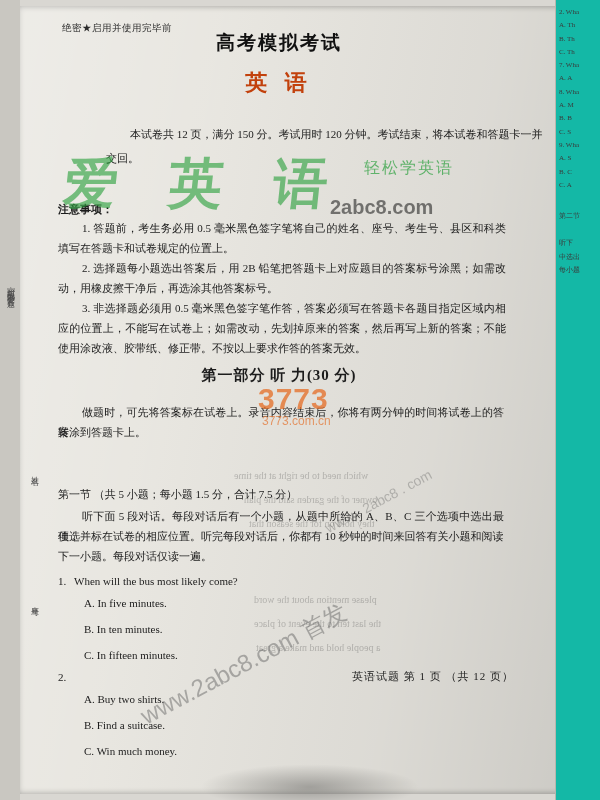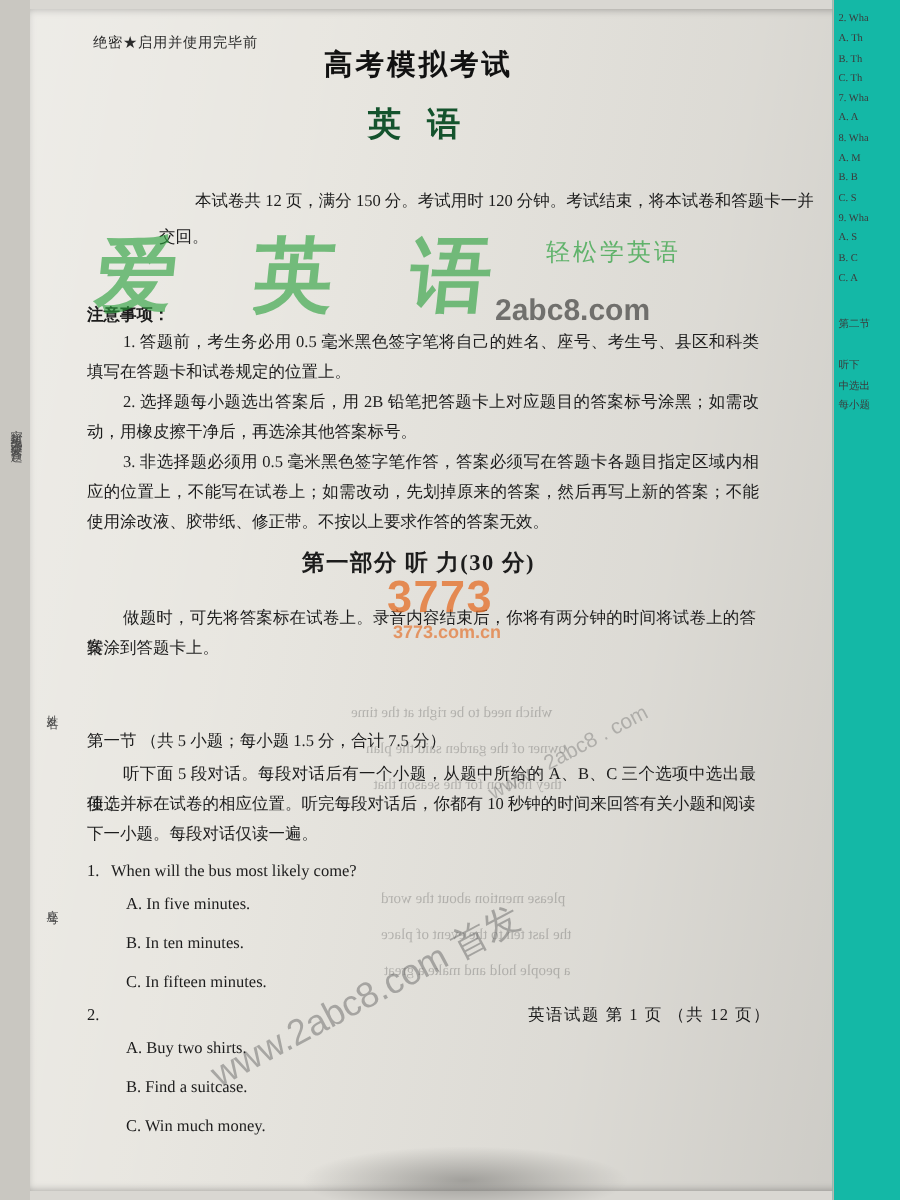--- a/index.html
+++ b/index.html
@@ -103,21 +103,21 @@
     color: #111;
   }
   .title2 {
     position: absolute;
     left: 0; right: 0;
     top: 68px;
     text-align: center;
     font-size: 22px;
     font-weight: bold;
     letter-spacing: 6px;
-    color: #14532d;
+    color: #c2410c;
   }
   .para {
     position: absolute;
     font-size: 11px;
     line-height: 20px;
     color: #1c1c1c;
     text-align: justify;
   }
   .b {
     font-weight: normal;
@@ -204,21 +204,20 @@
     pointer-events: none;
   }
   .wm-3773-sub {
     position: absolute;
     left: 262px;
     top: 414px;
     font-size: 12px;
     color: rgba(228,108,36,0.65);
     font-family: "Liberation Sans", sans-serif;
     pointer-events: none;
-    font-weight: bold;
   }
   .wm-diag {
     position: absolute;
     left: 150px;
     top: 700px;
     font-size: 24px;
     color: rgba(90,90,90,0.45);
     font-family: "Liberation Sans", sans-serif;
     transform: rotate(-28deg);
     transform-origin: left bottom;

